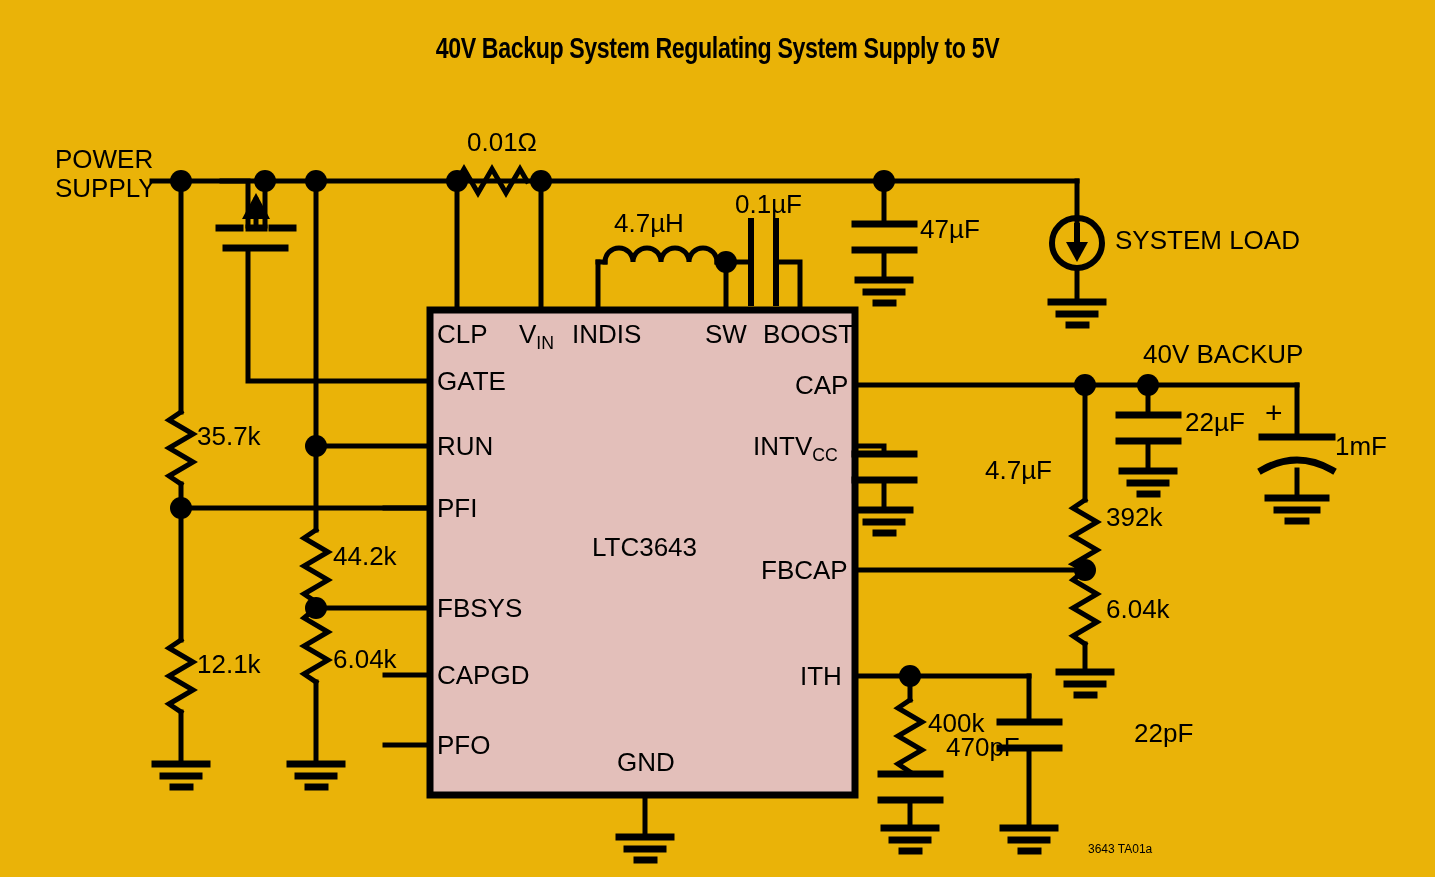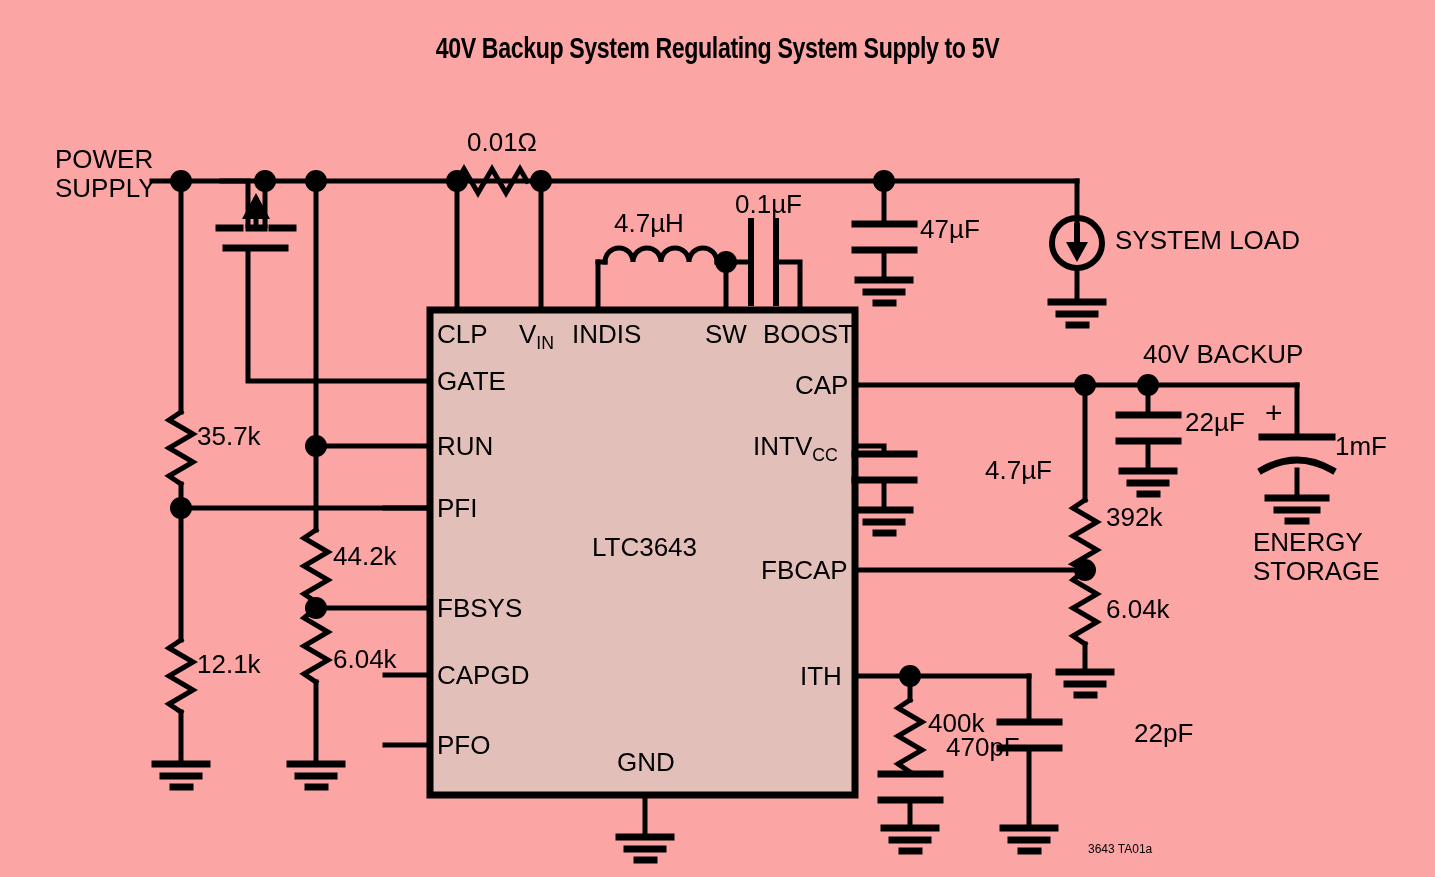--- a/index.html
+++ b/index.html
@@ -1,16 +1,16 @@
 <!DOCTYPE html>
 <html><head>
 <meta charset="utf-8">
 <style>
   html,body{margin:0;padding:0;background:#ffffff;}
-  #root{position:relative;width:1435px;height:877px;background:#fca5a5;
+  #root{position:relative;width:1435px;height:877px;background:#eab308;
         font-family:"Liberation Sans", sans-serif;overflow:hidden;}
   #title{position:absolute;left:0;top:32px;width:1435px;text-align:center;
          font-family:"Liberation Sans", sans-serif;font-weight:700;
          font-size:29px;letter-spacing:-0.5px;color:#000;
          transform:scaleX(0.80);transform-origin:center top;white-space:nowrap;}
   .lbl{position:absolute;color:#000;font-size:26px;line-height:1.12;
        font-family:"Liberation Sans", sans-serif;white-space:pre;}
   .lbl.sm{font-size:12px;}
   .sub{font-size:0.68em;vertical-align:sub;}
   svg{position:absolute;left:0;top:0;}
@@ -199,21 +199,20 @@
   <div class="lbl" style="left:467px;top:128px;">0.01Ω</div>
   <div class="lbl" style="left:614px;top:209px;">4.7µH</div>
   <div class="lbl" style="left:735px;top:190px;">0.1µF</div>
   <div class="lbl" style="left:920px;top:215px;">47µF</div>
   <div class="lbl" style="left:1115px;top:226px;">SYSTEM LOAD</div>
 
   <div class="lbl" style="left:1143px;top:340px;">40V BACKUP</div>
   <div class="lbl" style="left:1185px;top:408px;">22µF</div>
   <div class="lbl" style="left:1265px;top:396px;font-size:30px;">+</div>
   <div class="lbl" style="left:1335px;top:432px;">1mF</div>
-  <div class="lbl" style="left:1253px;top:528px;"><span>ENERGY</span><br><span>STORAGE</span></div>
 
   <div class="lbl" style="left:197px;top:422px;">35.7k</div>
   <div class="lbl" style="left:197px;top:650px;">12.1k</div>
   <div class="lbl" style="left:333px;top:542px;">44.2k</div>
   <div class="lbl" style="left:333px;top:645px;">6.04k</div>
 
   <div class="lbl" style="left:941px;top:456px;margin-left:44px;">4.7µF</div>
   <div class="lbl" style="left:1106px;top:503px;">392k</div>
   <div class="lbl" style="left:1106px;top:595px;">6.04k</div>
 

